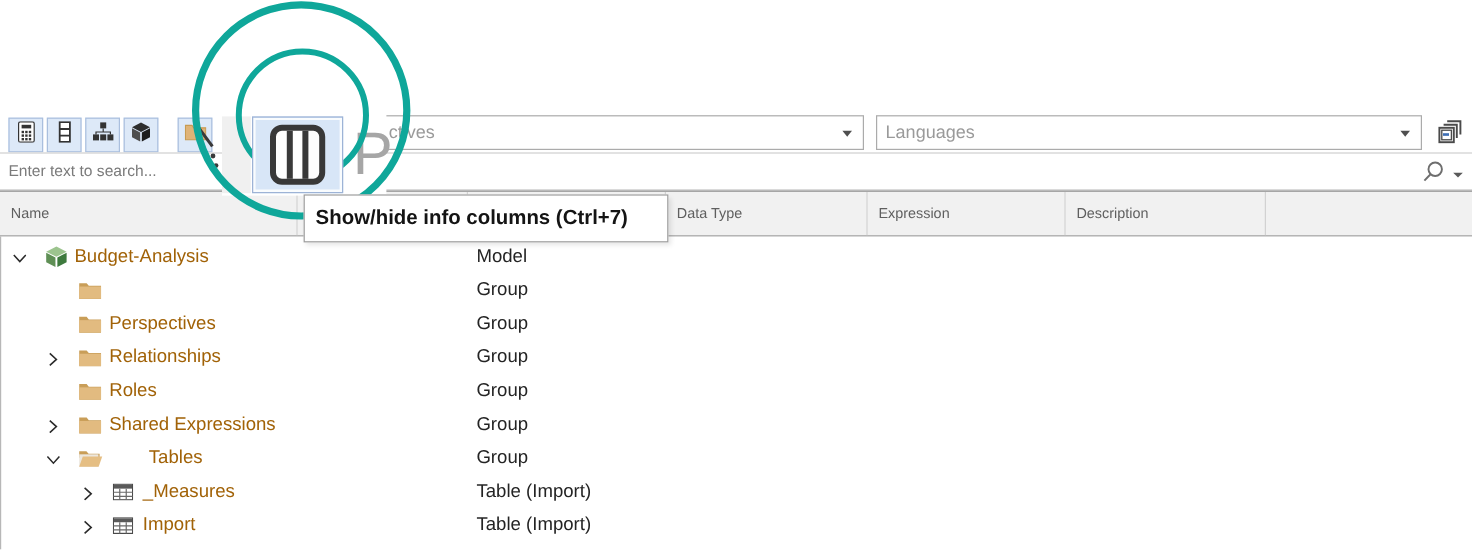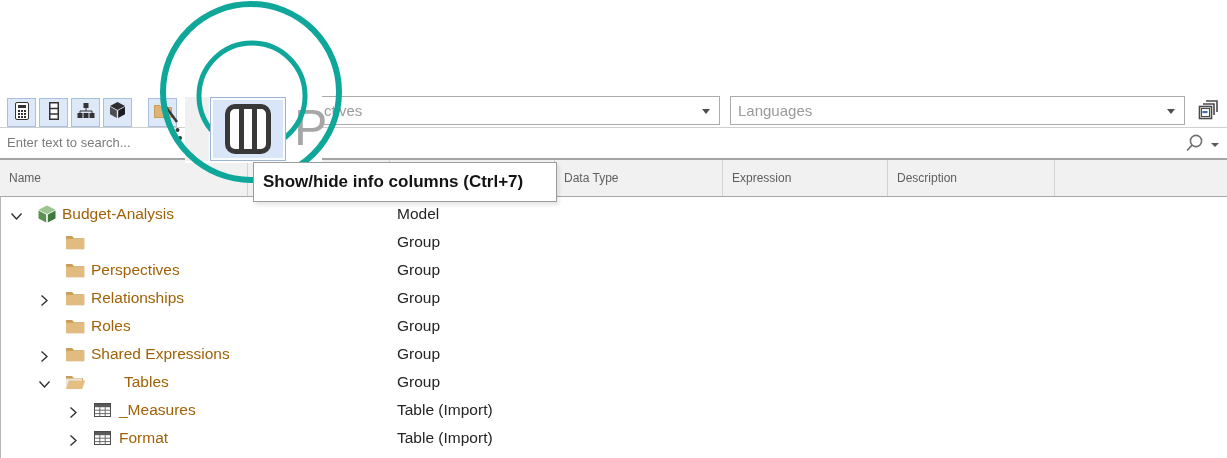--- a/index.html
+++ b/index.html
@@ -263,21 +263,21 @@
       <span class="texp" style="left: 66px;"><svg width="12" height="12" viewBox="0 0 12 12">
           <path d="M3.5 1.5 L9 6.5 L3.5 11.5" fill="none" stroke="#2b2b2b" stroke-width="1.3"></path>
         </svg></span>
       <span class="ticon" style="left: 93px;">
         <svg width="17" height="14" viewBox="0 0 17 14">
           <rect x="0.5" y="0.5" width="16" height="13" fill="#fff" stroke="#4a4a4a"></rect>
           <rect x="1" y="1" width="15" height="3.2" fill="#5a5a5a"></rect>
           <path d="M0.5 7.2 h16 M0.5 10.6 h16 M5.8 4.2 v9.3 M11.2 4.2 v9.3" stroke="#6a6a6a" fill="none"></path>
         </svg>
       </span>
-      <span class="tlabel" style="left: 118px;">Format</span>
+      <span class="tlabel" style="left: 118px;">Import</span>
       <span class="ttype">Table (Import)</span>
     </div>
     <div class="trow">
       <span class="ticon" style="left: 93px;"></span>
     </div>
   </div>
 
 <div class="patch">
     <div class="patch-strip"></div>
   </div>

